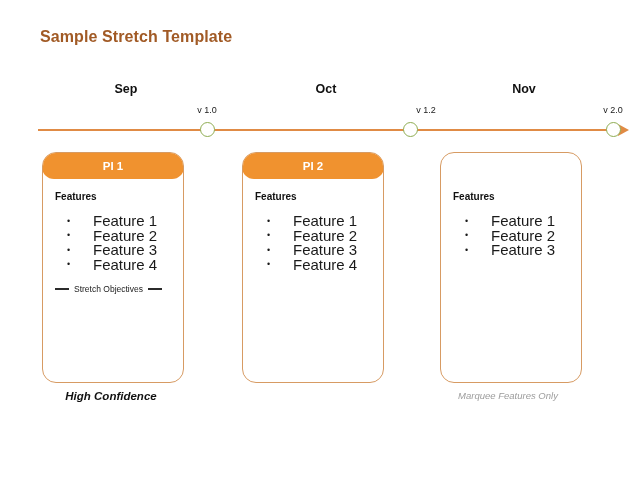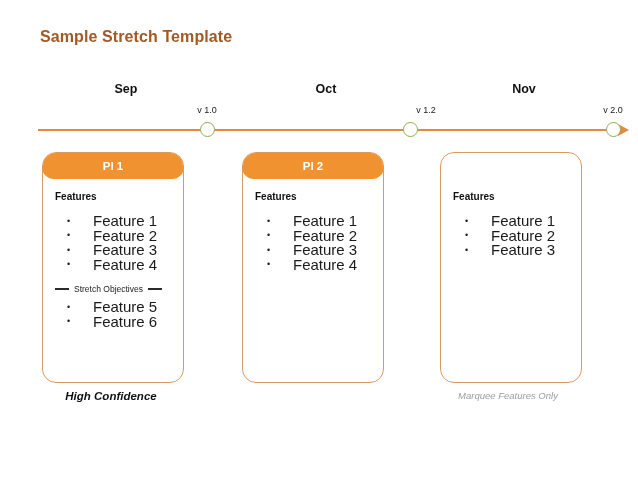--- a/index.html
+++ b/index.html
@@ -226,24 +226,20 @@
         <li class="feature-item">Feature 1</li>
         <li class="feature-item">Feature 2</li>
         <li class="feature-item">Feature 3</li>
         <li class="feature-item">Feature 4</li>
       </ul>
       <div class="stretch-divider">
         <span class="stretch-dash"></span>
         <span class="stretch-label">Stretch Objectives</span>
         <span class="stretch-dash"></span>
       </div>
-      <ul class="feature-list">
-        <li class="feature-item">Feature 5</li>
-        <li class="feature-item">Feature 6</li>
-      </ul>
     </div>
   </div>
 
   <div class="card" style="left:242px">
     <div class="card-header">PI 2</div>
     <div class="card-body">
       <div class="features-title">Features</div>
       <ul class="feature-list">
         <li class="feature-item">Feature 1</li>
         <li class="feature-item">Feature 2</li>

